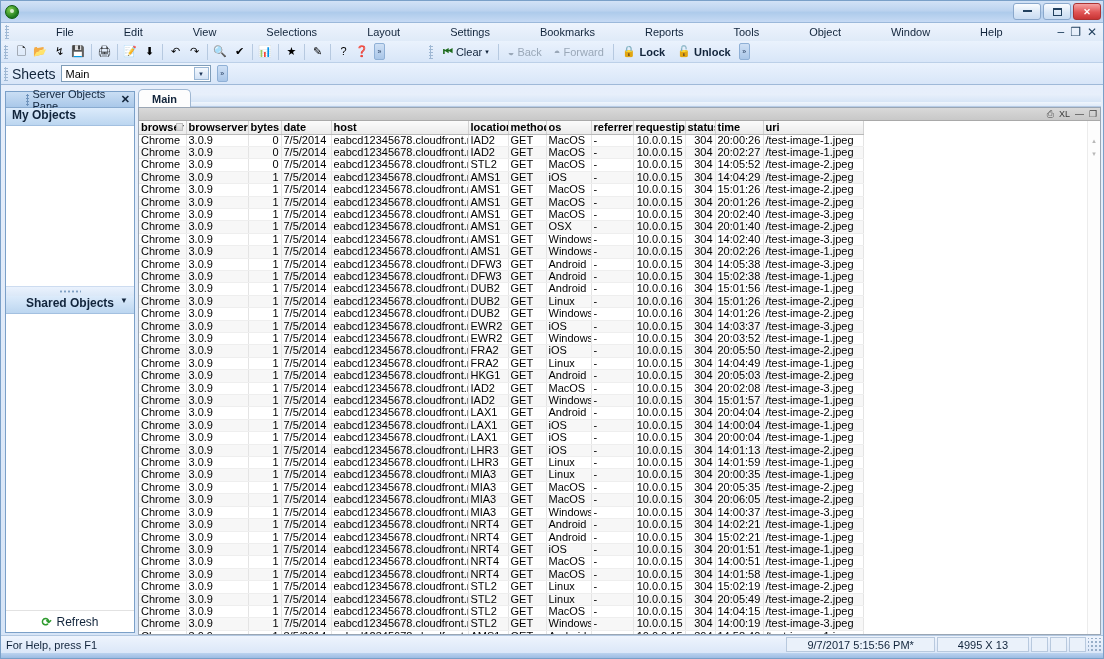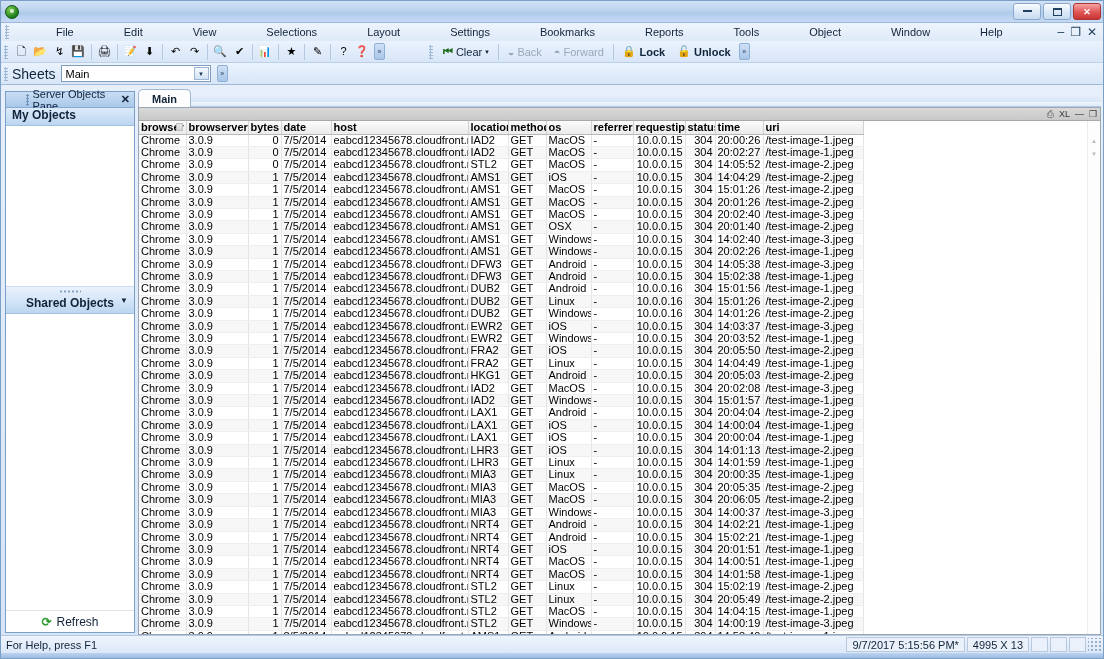--- a/index.html
+++ b/index.html
@@ -313,21 +313,21 @@
     background: linear-gradient(#eef4fd, #dbe7f8);
     border-top: 1px solid #b3c8e1;
     font-size: 11px; color: #11243b;
     padding-left: 5px;
   }
   .sb-right { margin-left: auto; display: flex; align-items: center; height: 16px; }
   .sb-cell {
     border: 1px solid #b8c9de;
     background: #eaf1fa;
     height: 15px; display: flex; align-items: center;
-    padding: 0 5px; margin-left: 2px;
+    padding: 0 20px; margin-left: 2px;
     font-size: 11px; color: #11243b; white-space: nowrap;
   }
   .sb-cell.sm { width: 17px; padding: 0; }
   .sb-grip {
     width: 14px; height: 14px; margin-left: 2px; margin-right:1px;
     background-image: radial-gradient(circle, #97aec8 1px, transparent 1.2px);
     background-size: 4px 4px;
     background-position: right bottom;
   }
   .bottom-edge {

